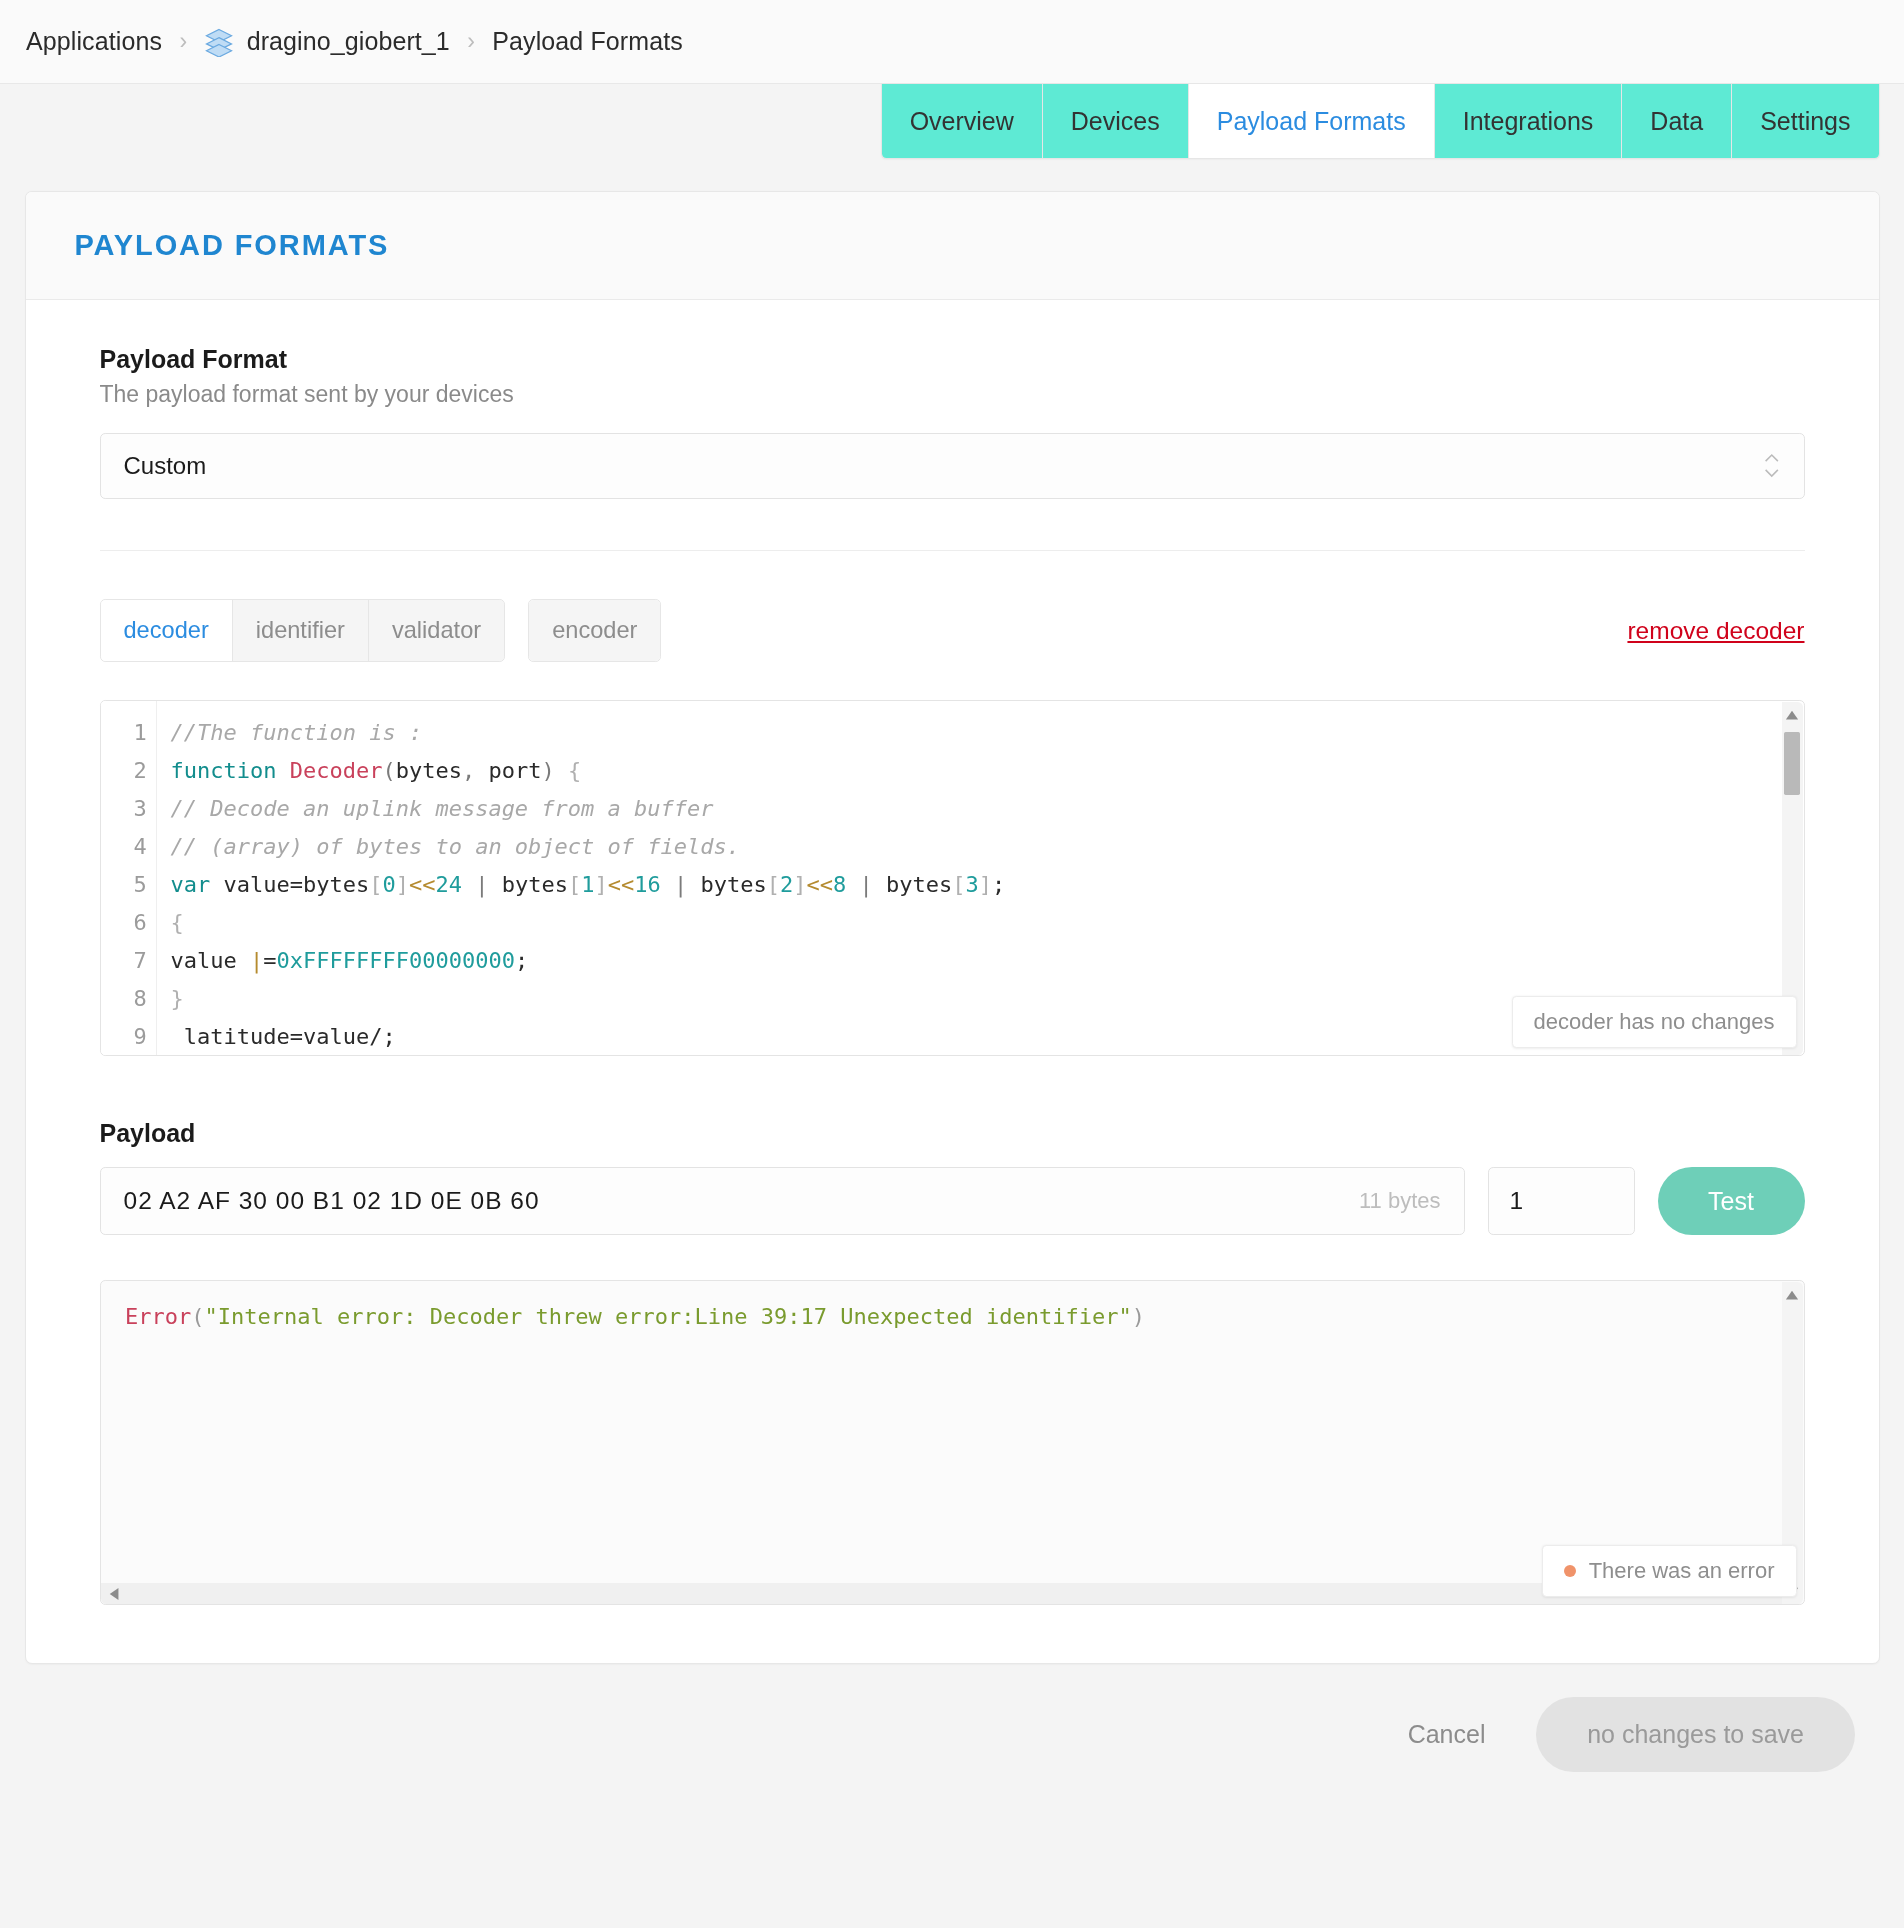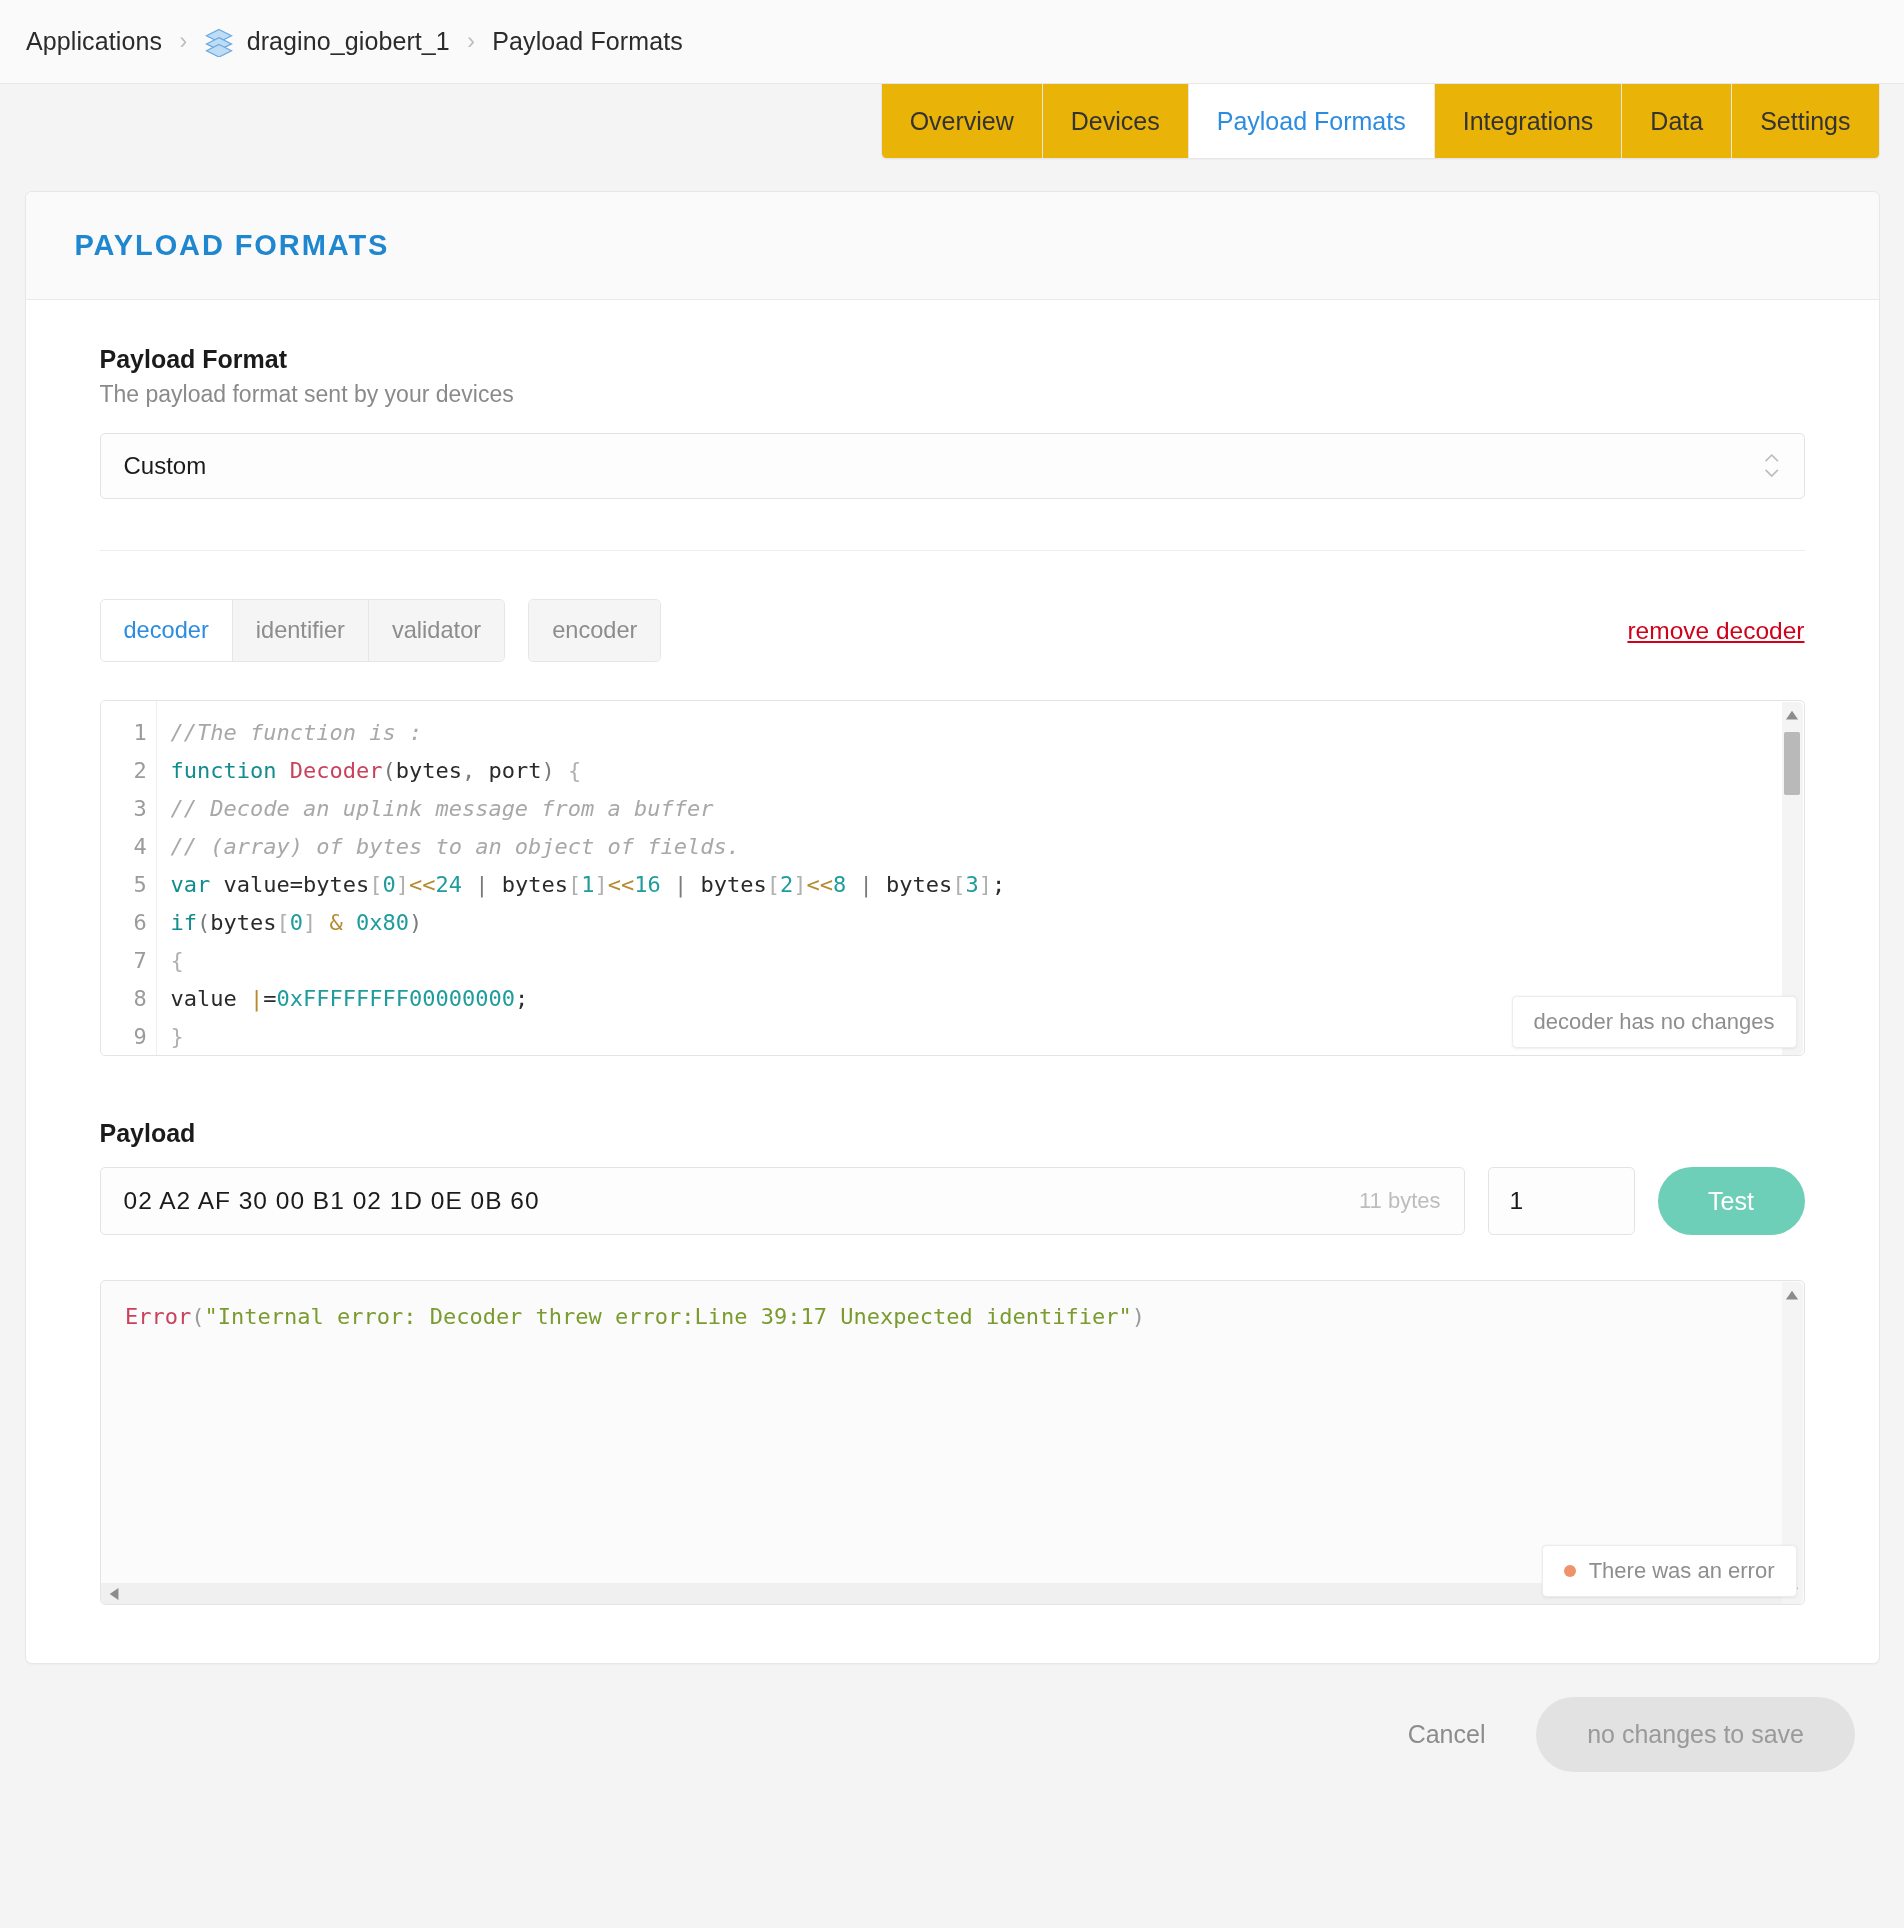--- a/index.html
+++ b/index.html
@@ -55,21 +55,21 @@
     height: 75px;
     box-shadow: 0 0.9px 1.7px rgba(0,0,0,.03);
   }
   .tab {
     display: flex; align-items: center;
     padding: 0 28px;
     font-size: 25px;
     color: #333;
     border-left: 0.9px solid #e6e6e6;
     cursor: pointer;
-    background: #eab308;
+    background: #5eead4;
   }
   .tab:first-child { border-left: none; }
   .tab.active {
     background: #ffffff;
     color: #2b8ce0;
   }
 
   
   .card {
     margin: 0 24.5px;
@@ -415,21 +415,20 @@
           <div>9</div>
           <div>10</div>
 
         </div>
         <div class="code">
           <div class="code-line c-comment">//The function is :</div>
           <div class="code-line"><span class="c-kw">function</span> <span class="c-fn">Decoder</span><span class="c-punc">(</span>bytes<span class="c-punc">,</span> port<span class="c-punc">)</span> <span class="c-brk">{</span></div>
           <div class="code-line c-comment">// Decode an uplink message from a buffer</div>
           <div class="code-line c-comment">// (array) of bytes to an object of fields.</div>
           <div class="code-line"><span class="c-kw">var</span> value=bytes<span class="c-brk">[</span><span class="c-num">0</span><span class="c-brk">]</span><span class="c-op">&lt;&lt;</span><span class="c-num">24</span> <span class="c-punc">|</span> bytes<span class="c-brk">[</span><span class="c-num">1</span><span class="c-brk">]</span><span class="c-op">&lt;&lt;</span><span class="c-num">16</span> <span class="c-punc">|</span> bytes<span class="c-brk">[</span><span class="c-num">2</span><span class="c-brk">]</span><span class="c-op">&lt;&lt;</span><span class="c-num">8</span> <span class="c-punc">|</span> bytes<span class="c-brk">[</span><span class="c-num">3</span><span class="c-brk">]</span>;</div>
-          <div class="code-line"><span class="c-kw">if</span><span class="c-punc">(</span>bytes<span class="c-brk">[</span><span class="c-num">0</span><span class="c-brk">]</span> <span class="c-op">&amp;</span> <span class="c-num">0x80</span><span class="c-punc">)</span></div>
           <div class="code-line c-brk">{</div>
           <div class="code-line">value <span class="c-op">|</span>=<span class="c-num">0xFFFFFFFF00000000</span>;</div>
           <div class="code-line c-brk">}</div>
           <div class="code-line"> latitude=value/;</div>
 
         </div>
       </div>
 
       <div class="v-scroll">
         <span class="arrow-up">

